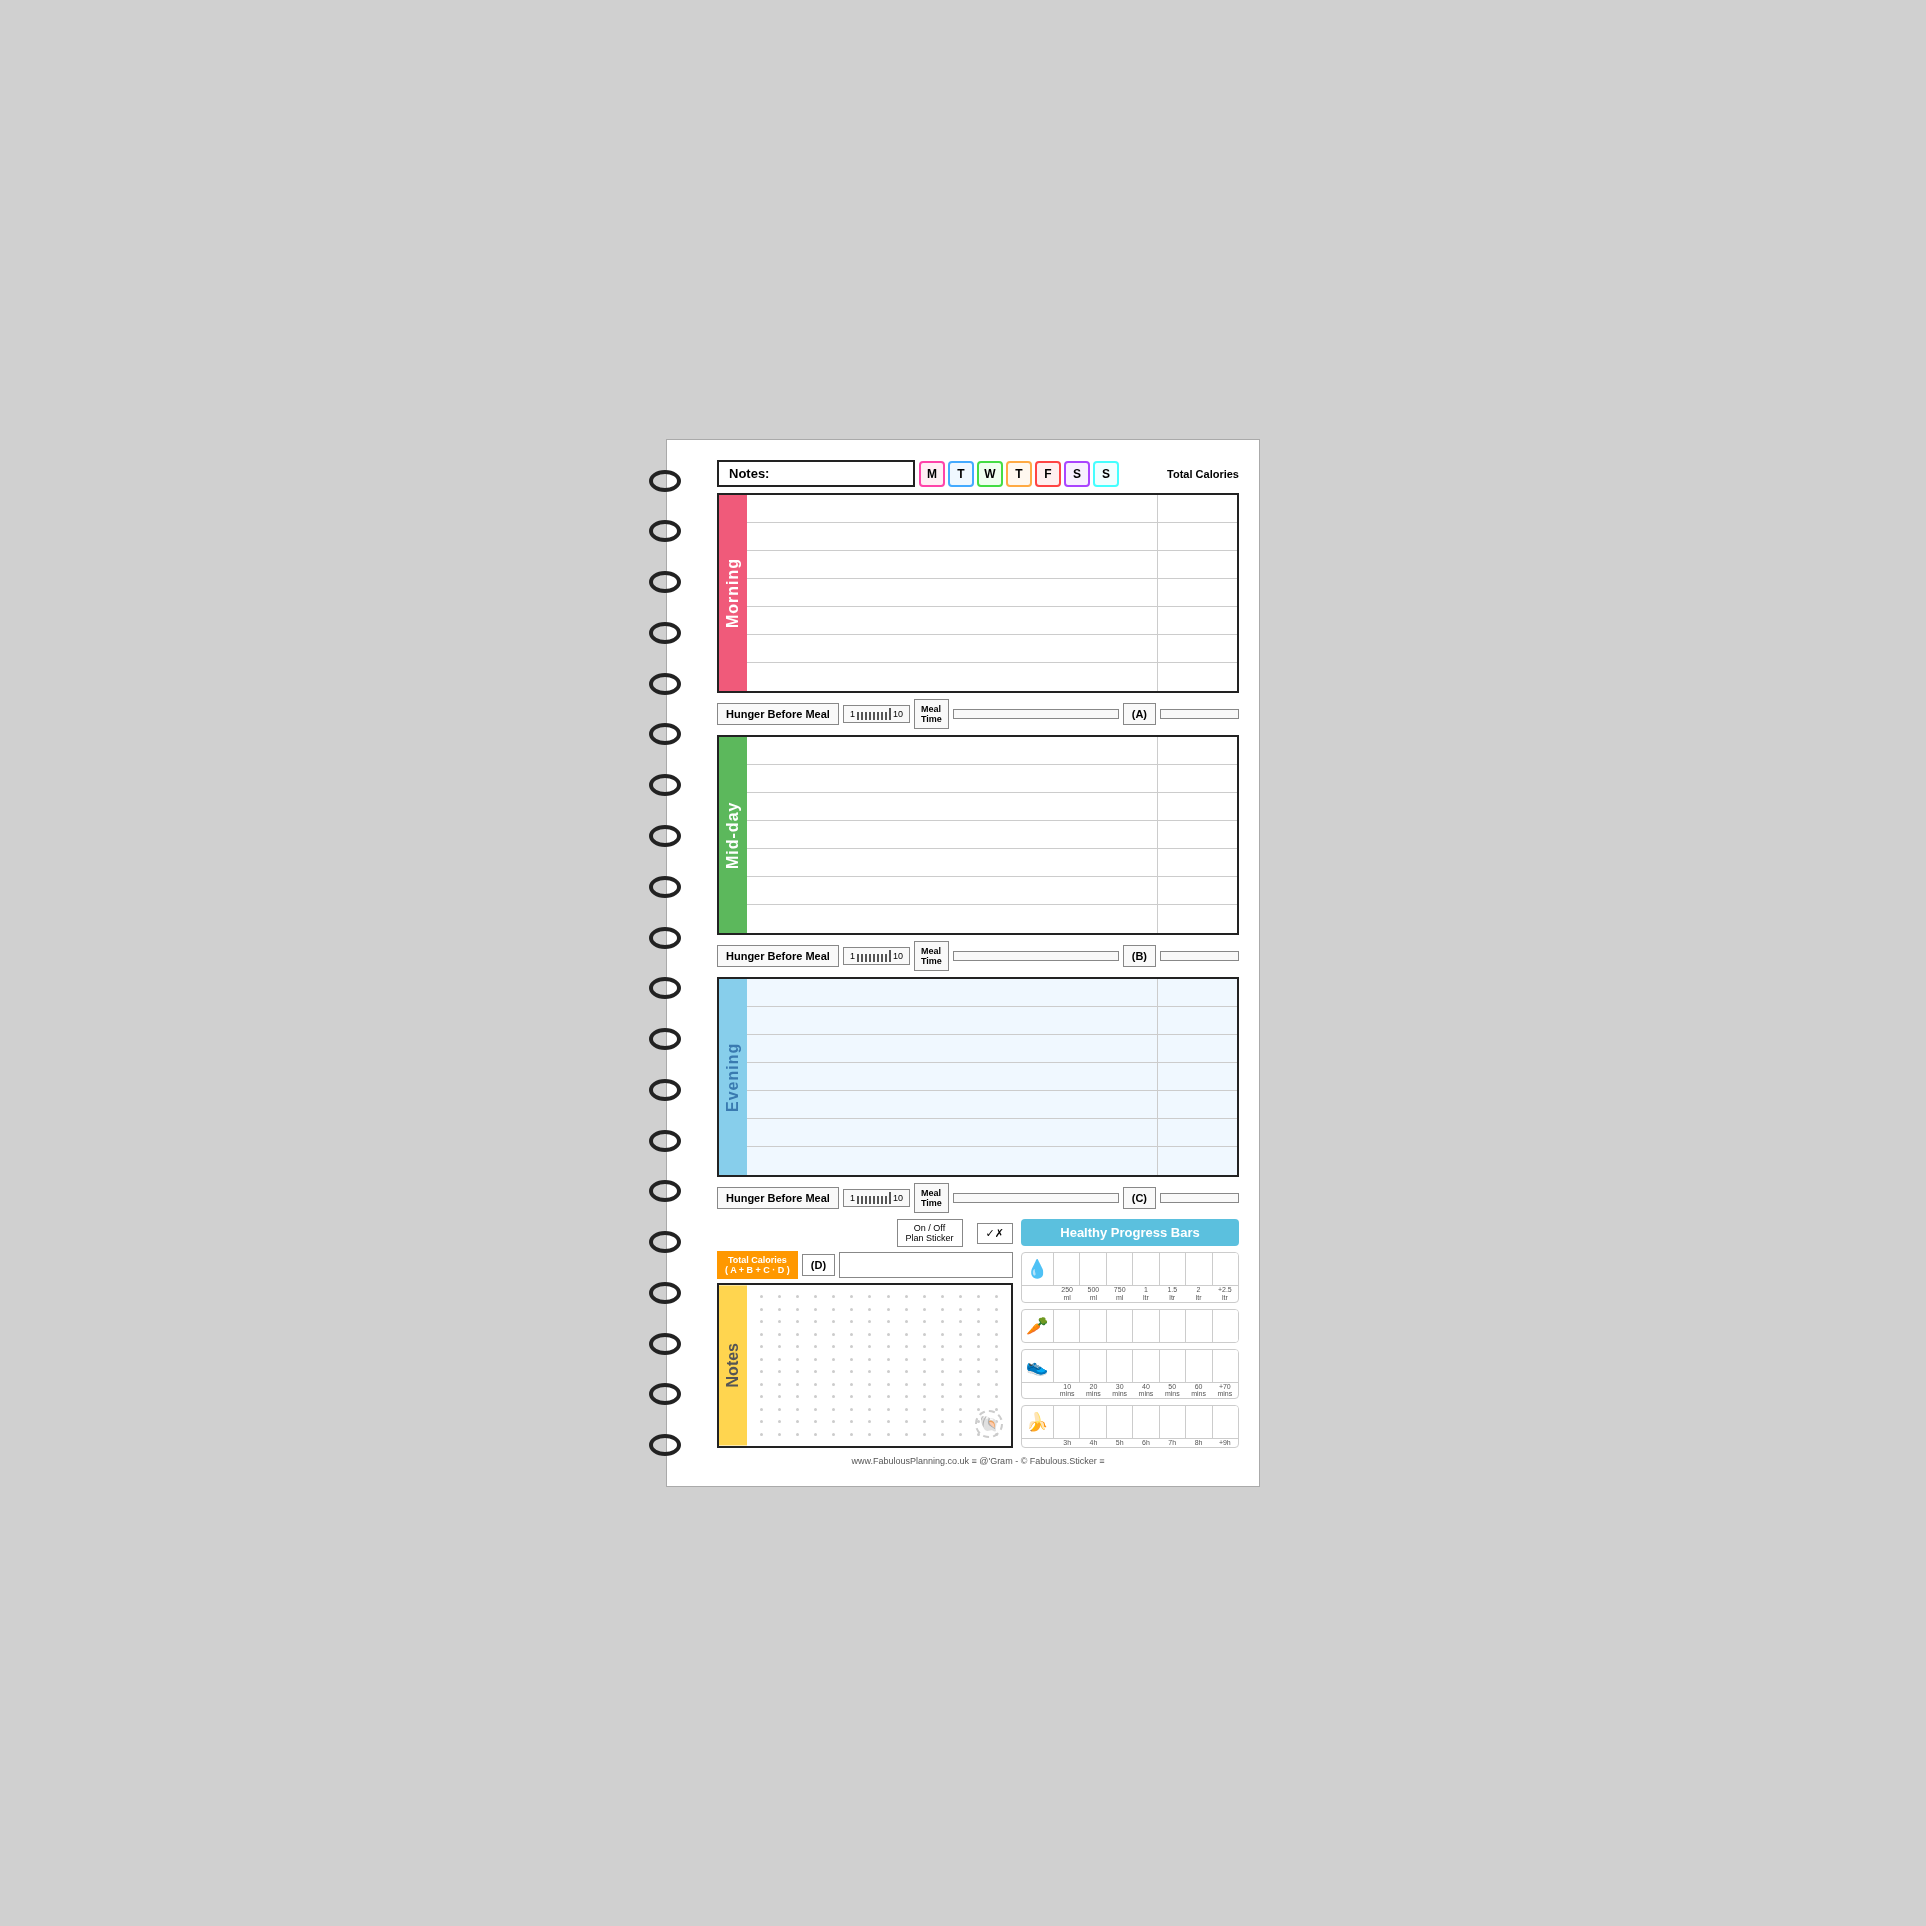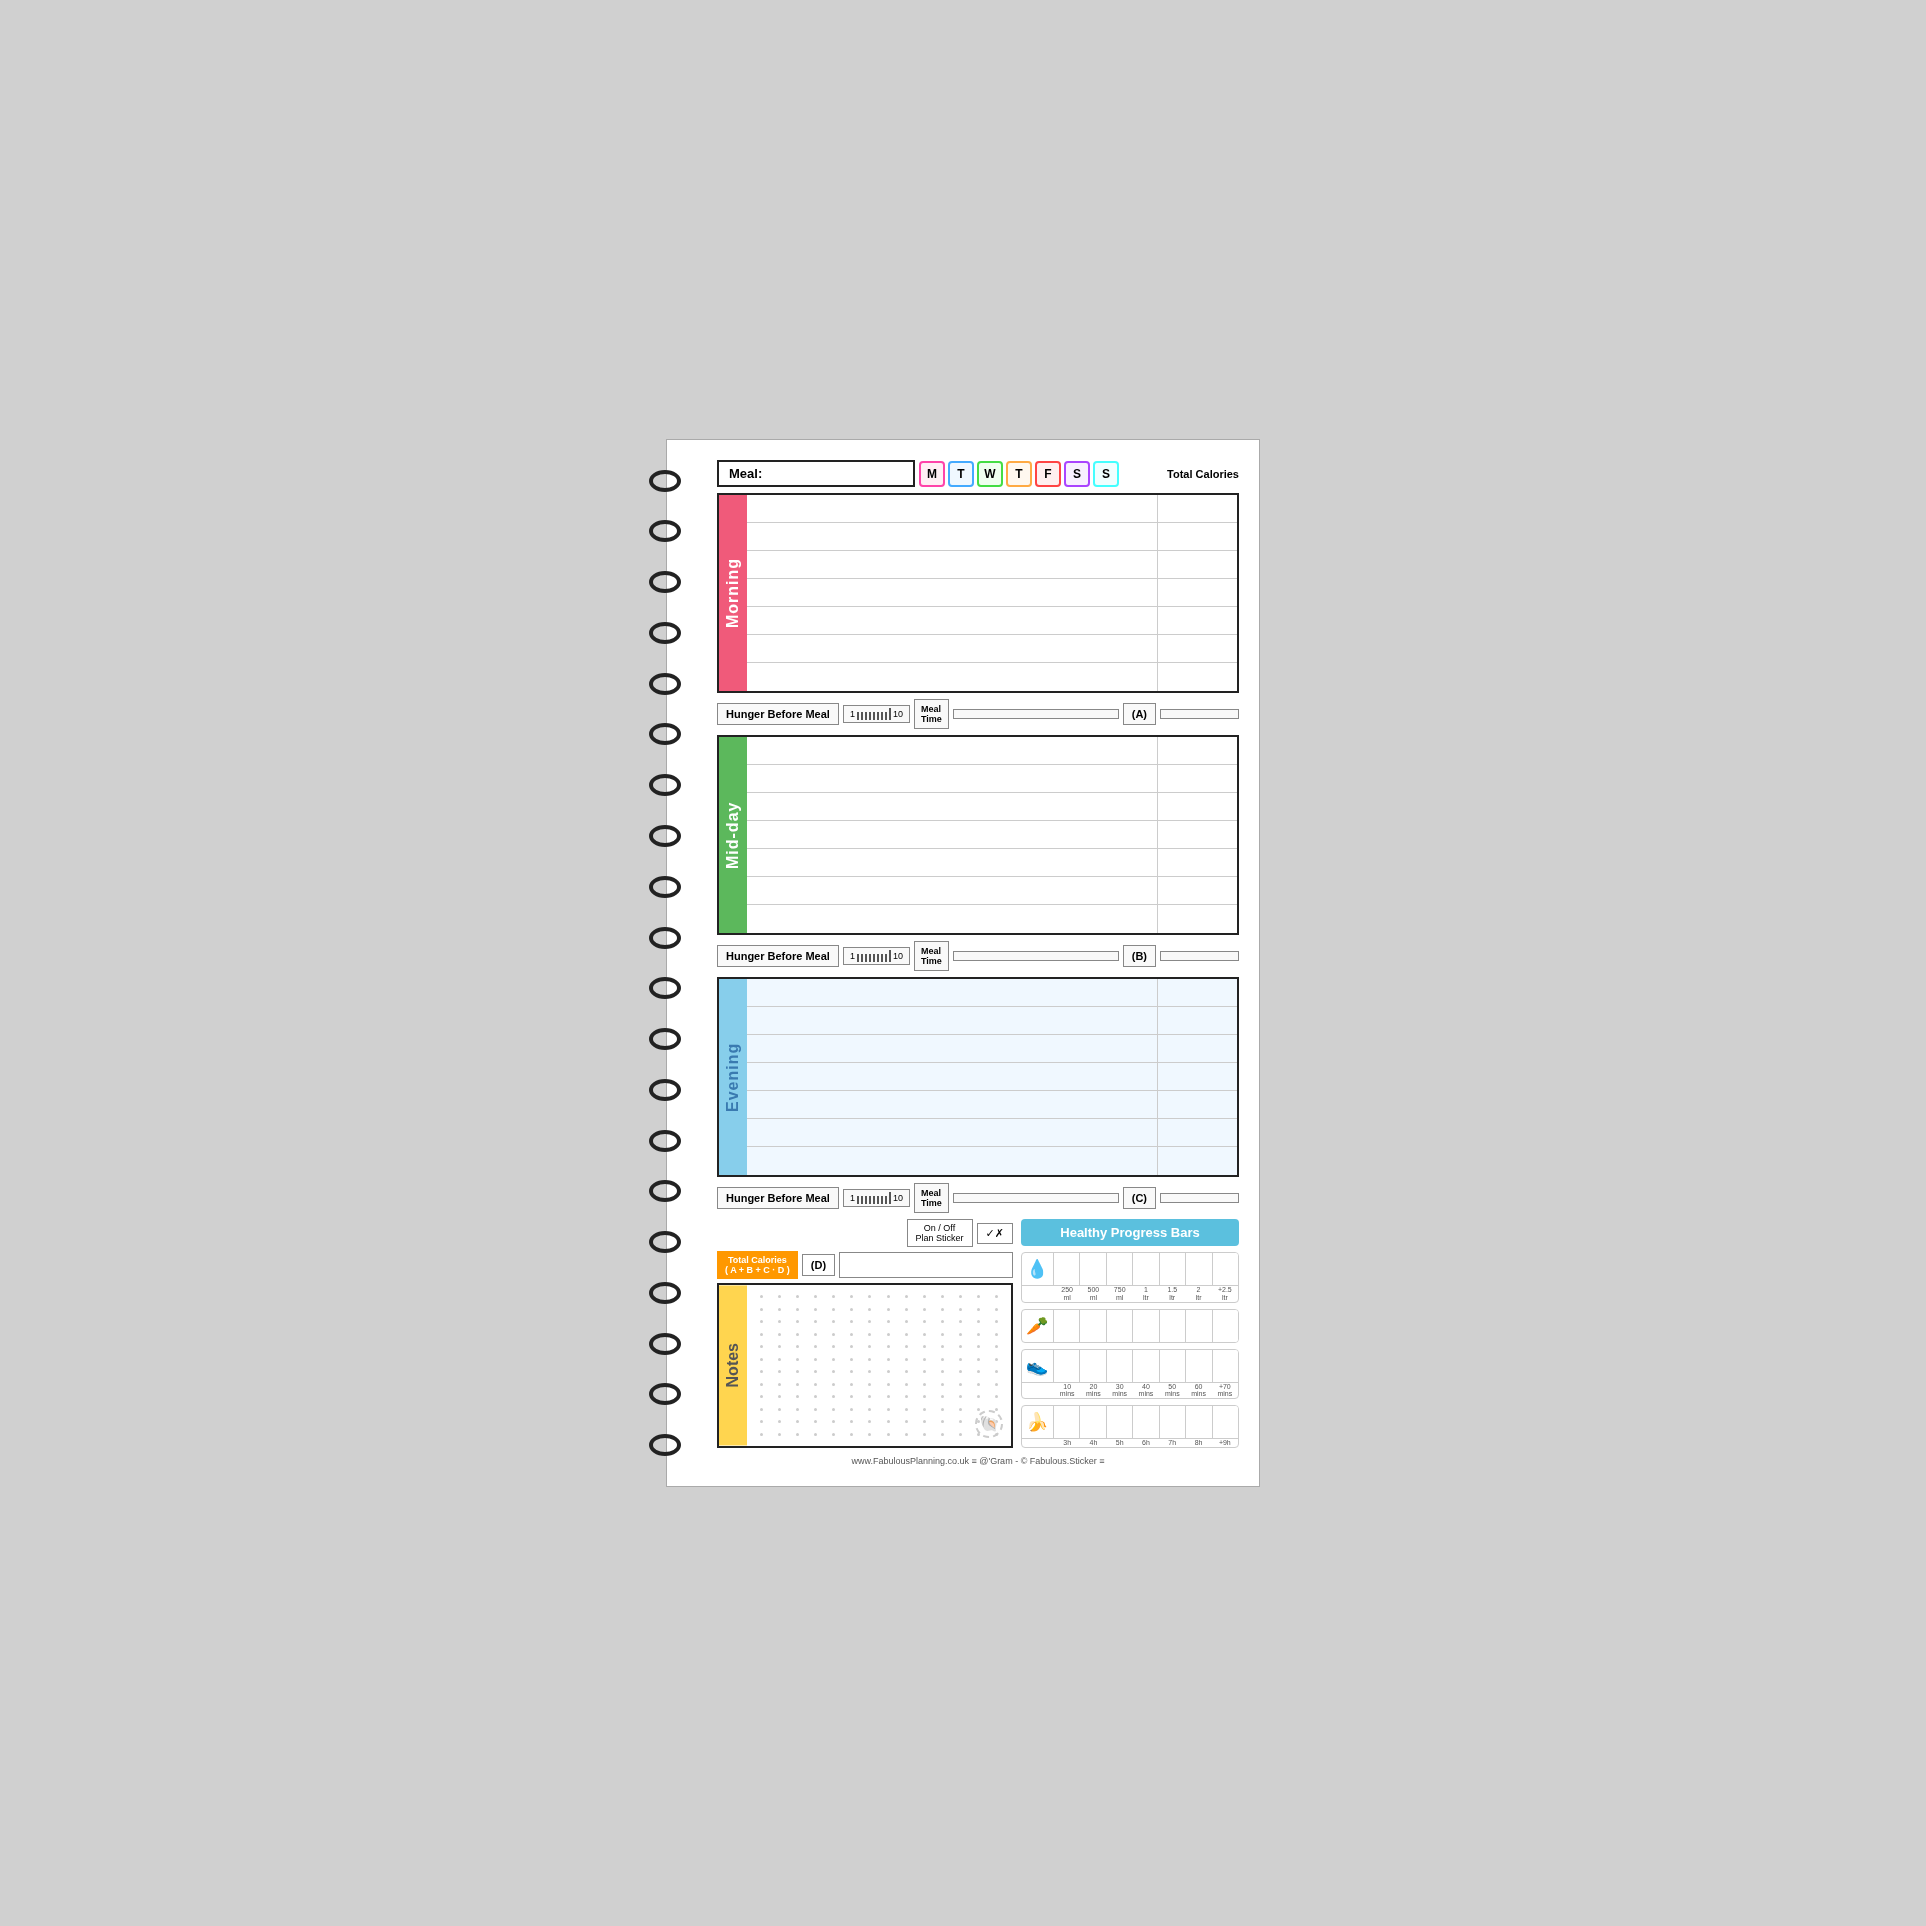--- a/index.html
+++ b/index.html
@@ -282,21 +282,21 @@
     <div class="spiral-coil"></div>
     <div class="spiral-coil"></div>
     <div class="spiral-coil"></div>
     <div class="spiral-coil"></div>
     <div class="spiral-coil"></div>
     <div class="spiral-coil"></div>
     <div class="spiral-coil"></div>
   </div>
 
   <div class="header-row">
-    <div class="date-box">Meal:</div>
+    <div class="date-box">Notes:</div>
     <div class="day-cells">
       <div class="day-cell day-m">M</div>
       <div class="day-cell day-t1">T</div>
       <div class="day-cell day-w">W</div>
       <div class="day-cell day-t2">T</div>
       <div class="day-cell day-f">F</div>
       <div class="day-cell day-s1">S</div>
       <div class="day-cell day-s2">S</div>
     </div>
     <div class="total-cal-label">Total Calories</div>
@@ -474,21 +474,21 @@
     <div class="meal-time-input"></div>
     <div class="meal-letter-box">(C)</div>
     <div class="meal-cal-box"></div>
   </div>
 
   <div style="display:flex; gap:8px;">
 
     <div style="flex:1; display:flex; flex-direction:column; gap:4px;">
 
       <div style="display:flex; flex-direction:column; gap:4px;">
-        <div style="display:flex; justify-content:flex-end; align-items:center; gap:4px;">
+        <div style="display:flex; justify-content:flex-end; align-items:center; gap:14px;">
           <div style="border:1px solid #888; padding:3px 8px; font-size:9px; text-align:center; white-space:pre-line;">On / Off
 Plan Sticker</div>
           <div style="border:1px solid #888; padding:3px 8px; font-size:11px;">✓✗</div>
         </div>
         <div style="display:flex; align-items:center; gap:4px;">
           <div style="background:#ff9800; color:white; font-weight:bold; font-size:9px; padding:4px 8px; text-align:center; white-space:pre-line;">Total Calories
 ( A + B + C · D )</div>
           <div style="border:1px solid #888; padding:4px 8px; font-size:11px; font-weight:bold;">(D)</div>
           <div style="border:1px solid #888; flex:1; padding:4px; min-height:26px;"></div>
         </div>

